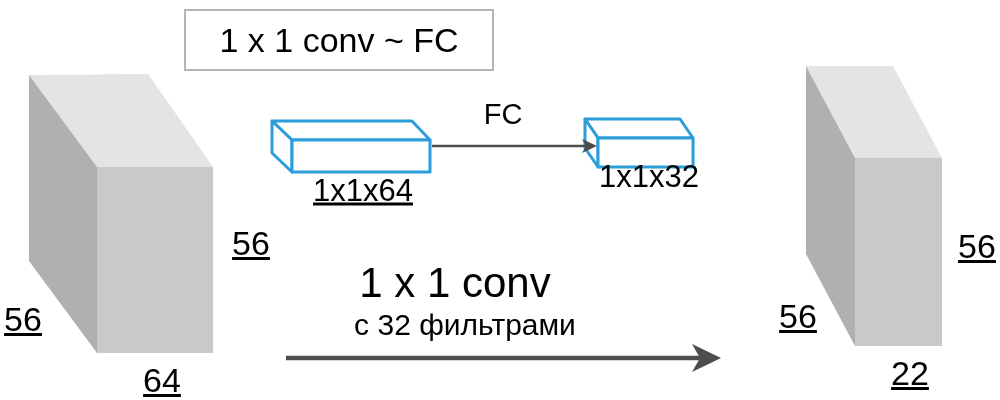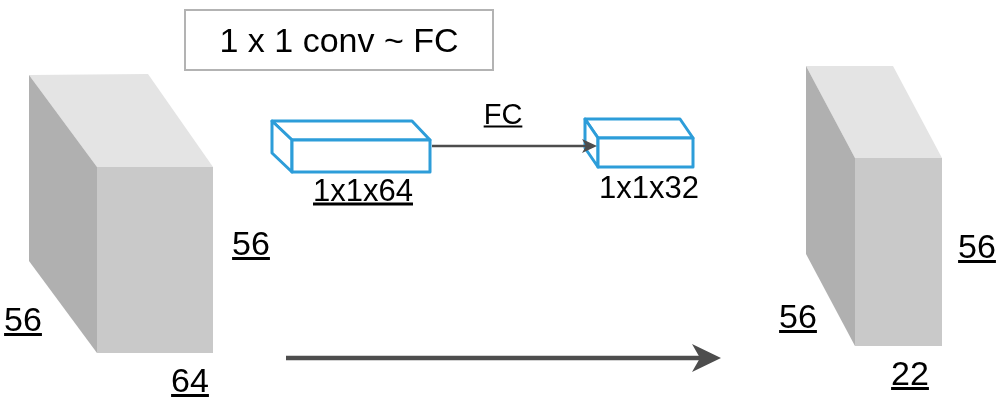--- a/index.html
+++ b/index.html
@@ -22,21 +22,21 @@
   }
   .lbl {
     position: absolute;
     transform: translate(-50%, -50%);
     white-space: nowrap;
     color: #000000;
     line-height: 1;
   }
   .dim-label   { font-size: 34px; text-decoration: underline; }
   .slab-label  { font-size: 31px; }
-  .fc-label    { font-size: 29px; text-decoration: underline; }
+  .fc-label    { font-size: 29px; }
   .conv-line1  { font-size: 42px; }
   .conv-line2  { font-size: 30px; }
   .title-box {
     position: absolute;
     left: 184px;
     top: 9px;
     width: 306px;
     height: 58px;
     border: 2px solid #b3b3b3;
     background: #ffffff;
@@ -90,24 +90,26 @@
       <polygon points="721,358 692,344 700,358 692,372" fill="#4d4d4d"></polygon>
     </g>
   </svg>
 
   <div class="title-box">
     <span>1 x 1 conv ~ FC</span>
   </div>
 
   <div class="lbl fc-label" style="left:503px; top:114px;">FC</div>
   <div class="lbl slab-label" style="left:363px; top:190px;text-decoration:underline;">1x1x64</div>
-  <div class="lbl slab-label" style="left:649px; top:187px;text-align:right;">1x1x32</div>
+  <div class="lbl slab-label" style="left:649px; top:176px;text-align:right;">1x1x32</div>
 
+  <div class="lbl conv-line1" style="left:455px; top:283px;">1 x 1 conv</div>
+  <div class="lbl conv-line2" style="left:465px; top:325px;">с 32 фильтрами</div>
 
   <div class="lbl dim-label" style="left:23px; top:319px;">56</div>
   <div class="lbl dim-label" style="left:251px; top:243px;">56</div>
-  <div class="lbl dim-label" style="left:162px; top:380px;margin-left:28px;">64</div>
+  <div class="lbl dim-label" style="left:162px; top:380px;">64</div>
 
   <div class="lbl dim-label" style="left:798px; top:316px;">56</div>
   <div class="lbl dim-label" style="left:977px; top:246px;">56</div>
   <div class="lbl dim-label" style="left:910px; top:373px;">22</div>
 
 </div>
 
 </body></html>

